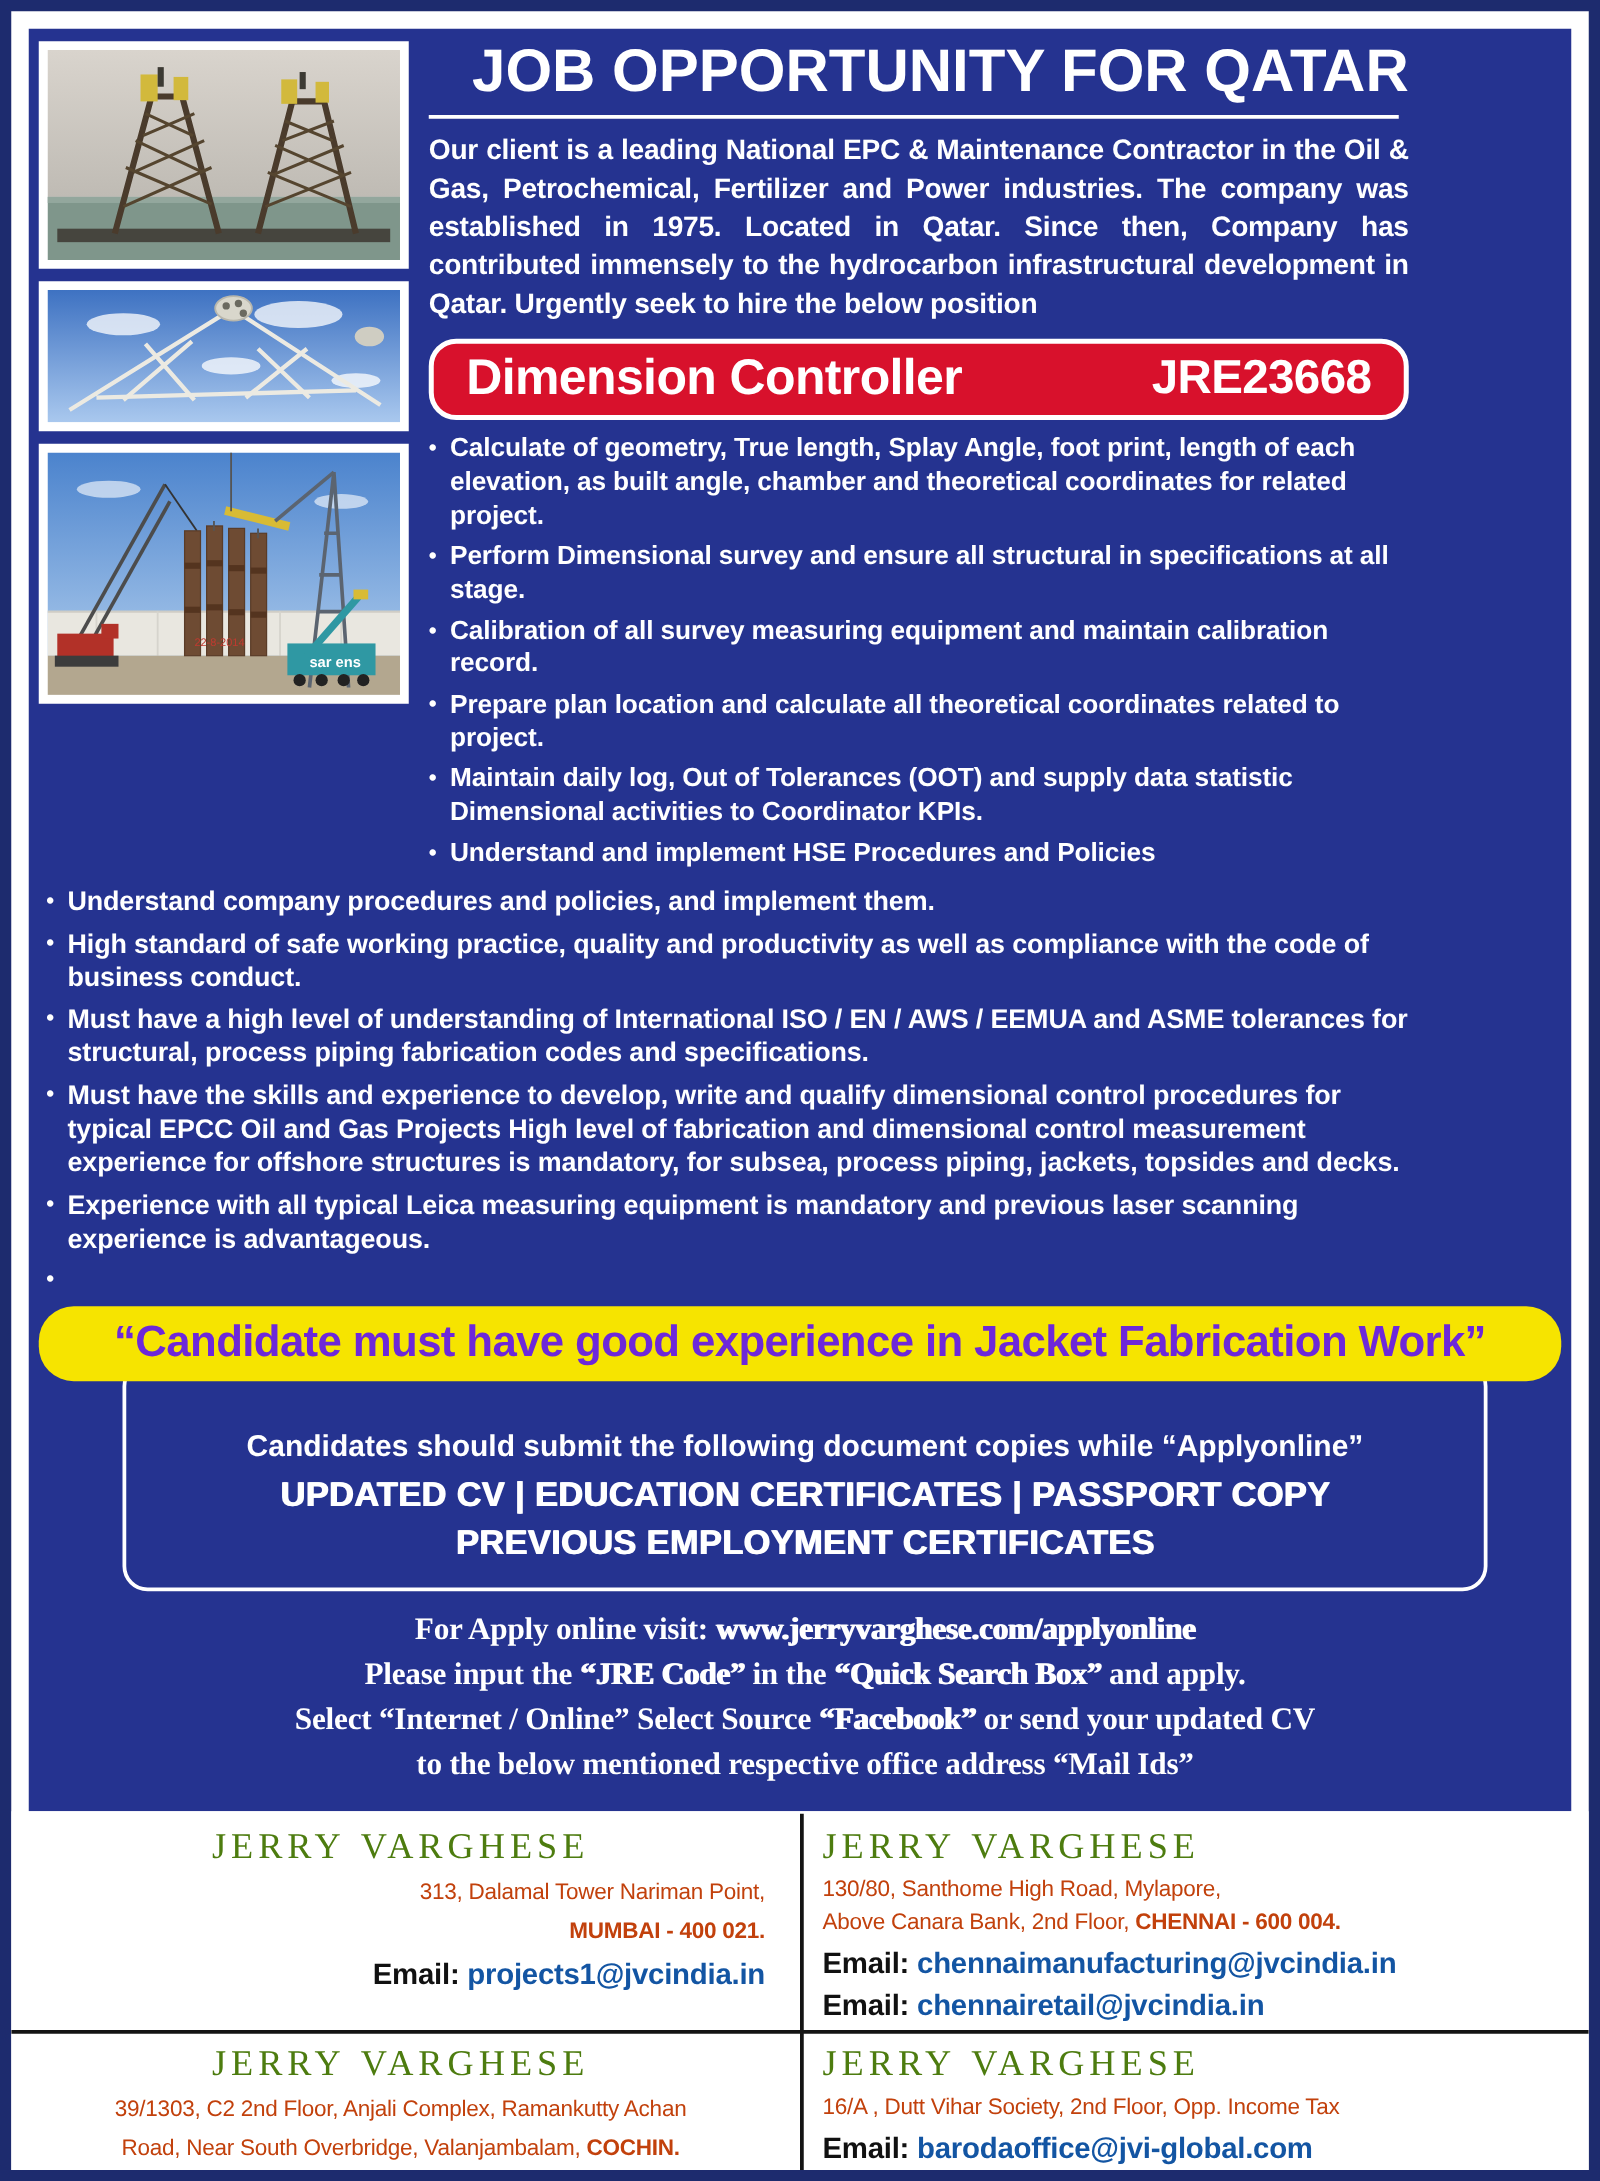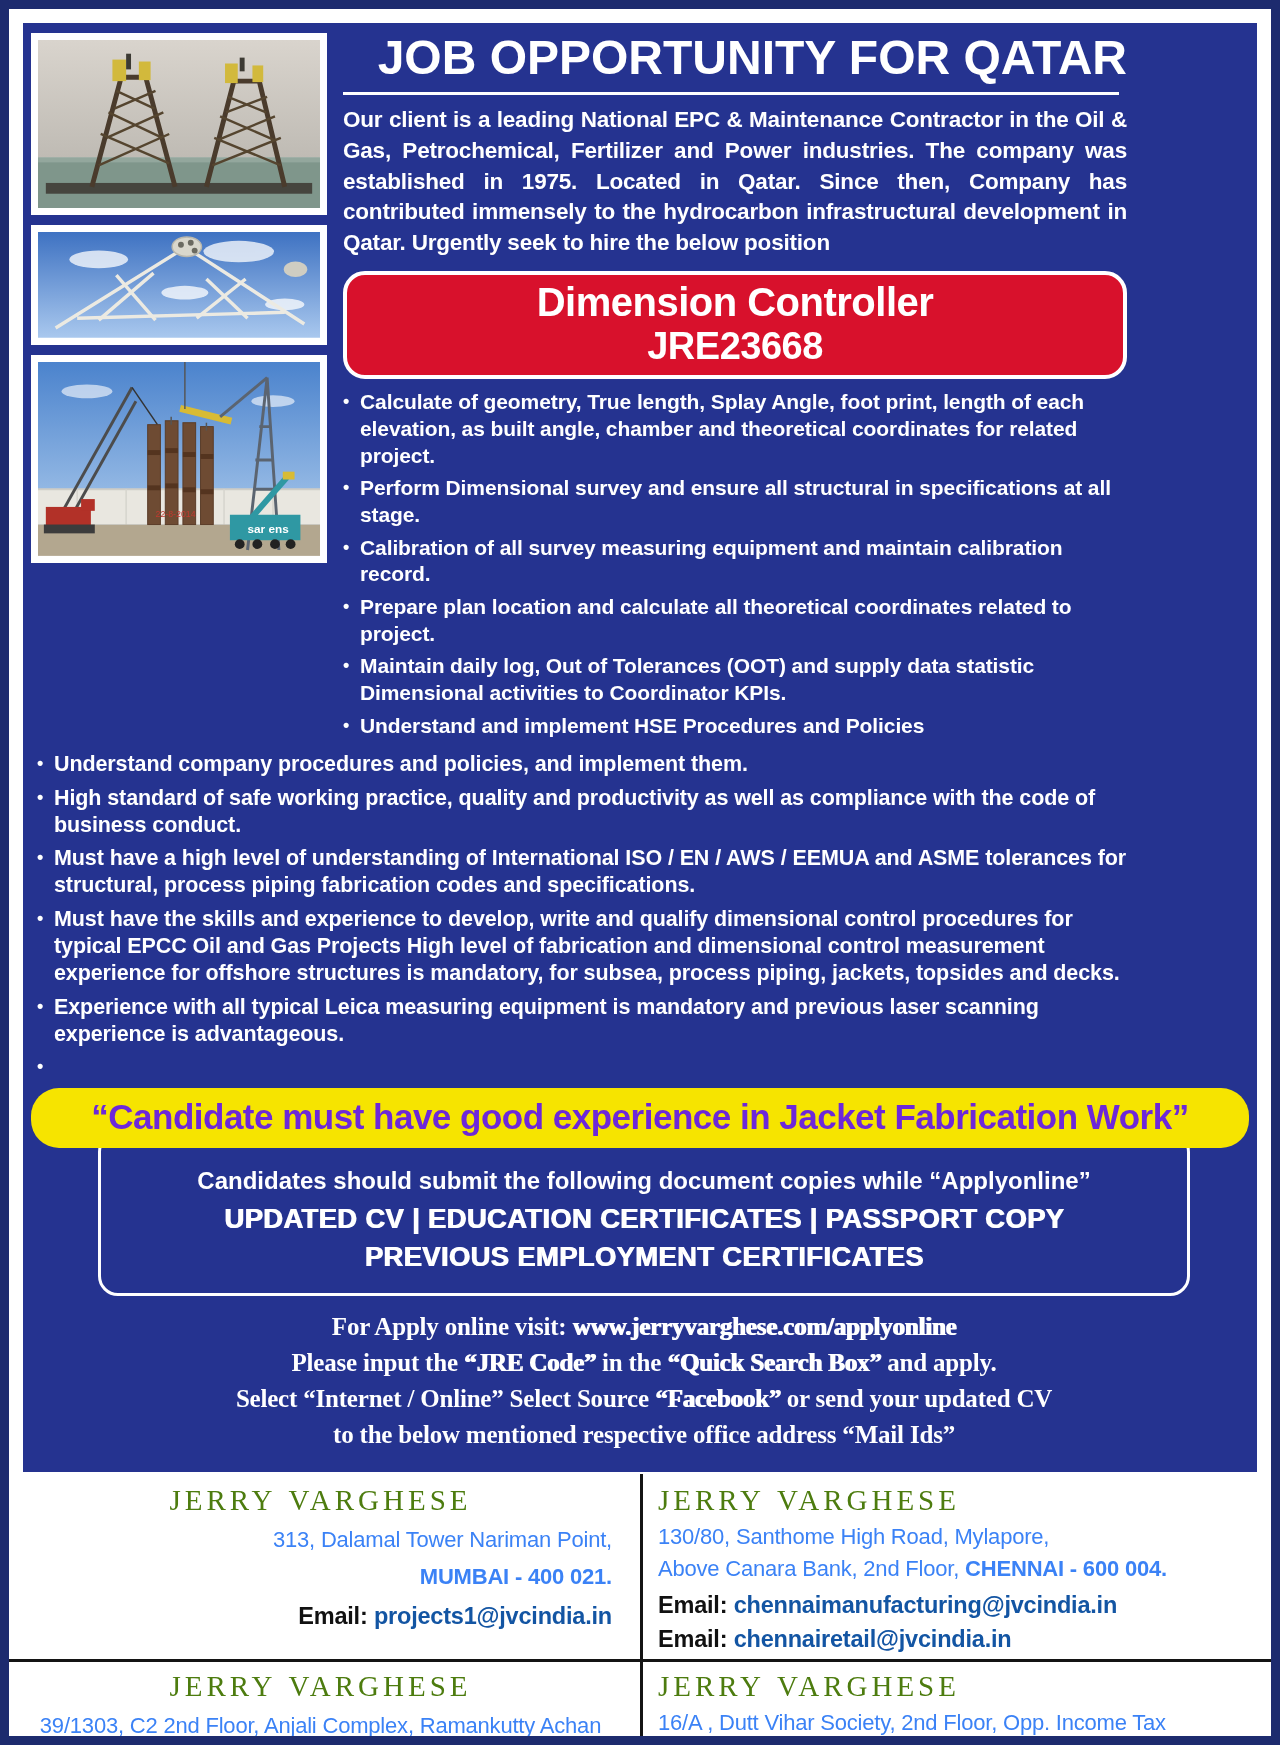--- a/index.html
+++ b/index.html
@@ -29,21 +29,21 @@
     line-height:1.05; white-space:nowrap;text-align:right;
   }
   .title-underline { height:3px; background:#ffffff; margin:9px 0 10px 0; width:99%; }
   .company-intro {
     font-size:22.5px; font-weight:700; line-height:1.36;
     text-align:justify; letter-spacing:-0.2px;
   }
   .position-banner {
     display:flex; justify-content:space-between; align-items:center;
     background:#d8112c; border:4px solid #ffffff; border-radius:22px;
-    padding:5px 26px 7px 26px; margin:13px 0 10px 0;flex-direction:column;
+    padding:5px 26px 7px 26px; margin:13px 0 10px 0;
   }
   .position-title { font-size:40px; font-weight:bold; letter-spacing:-0.5px; }
   .position-code  { font-size:38px; font-weight:bold; letter-spacing:-0.5px; }
   
   ul.blist { list-style:none; }
   ul.blist li { display:flex; font-size:21px; font-weight:600; line-height:1.27; margin-bottom:6px; letter-spacing:-0.1px; }
   ul.blist .blt { width:17px; flex-shrink:0; font-size:18px; padding-top:1px; }
   .requirements-wrap { margin:6px 0 0 6px; width:1092px; }
   .requirements-wrap ul.blist li { font-size:21.5px; margin-bottom:6px; }
   
@@ -53,21 +53,21 @@
     color:#6d28d9; font-size:35px; font-weight:bold; text-align:center;
     padding:9px 6px 11px 6px; letter-spacing:-0.5px;
   }
   
   .documents-box {
     position:relative; z-index:1;
     width:1092px; margin:-16px auto 0 auto;
     border:3px solid #ffffff; border-radius:20px;
     padding:32px 18px 14px 18px; text-align:center;
   }
-  .doc-line-1 { font-size:24px; font-weight:700; margin-bottom:8px; }
+  .doc-line-1 { font-size:24px; font-weight:700; margin-bottom:8px;margin-top:20px; }
   .doc-line-2, .doc-line-3 {
     font-size:27.5px; font-weight:bold; letter-spacing:0.3px;
     text-shadow:0.035em 0 0 currentColor; margin-bottom:6px;
   }
   
   .apply-section { text-align:center; padding:14px 30px 4px 30px; }
   .apply-line { font-size:25px; font-weight:700; line-height:1.32; margin-bottom:3px; letter-spacing:-0.2px;font-family:Liberation Serif, serif; }
   .apply-line .hv { text-shadow:0.045em 0 0 currentColor; }
   
   .offices-footer {
@@ -78,21 +78,21 @@
   .v-divider { position:absolute; left:50%; top:2px; bottom:2px; width:3px; background:#141414; }
   .office-card { padding:8px 22px 6px 20px; }
   .office-card.align-right { text-align:right; padding-right:28px; }
   .office-card.align-left  { text-align:left; padding-left:18px; }
   .office-card.border-bot  { border-bottom:3px solid #141414; }
   .brand-logo { font-family:Liberation Serif, serif; color:#4d7c0f; margin-bottom:4px; white-space:nowrap; }
   .align-right .brand-logo { text-align:center; }
   .brand-word { text-transform:uppercase; font-size:29px; letter-spacing:4px; }
   .brand-word::first-letter { font-size:44px; letter-spacing:2px; }
   .brand-gap { display:inline-block; width:12px; }
-  .addr-line { font-size:22px; line-height:1.45; color:#3b82f6; letter-spacing:-0.2px; }
+  .addr-line { font-size:18px; line-height:1.45; color:#c2410c; letter-spacing:-0.2px; }
   .addr-line .hv { font-weight:bold; }
   .align-right .addr-line { line-height:1.7; }
   .email-line { font-size:23.5px; font-weight:bold; margin-top:7px; letter-spacing:-0.2px; }
   .email-label { color:#111111; }
   .email-addr { color:#1355a3; }
   .addr-center { text-align:center; }
 </style>
 </head>
 <body>
 

